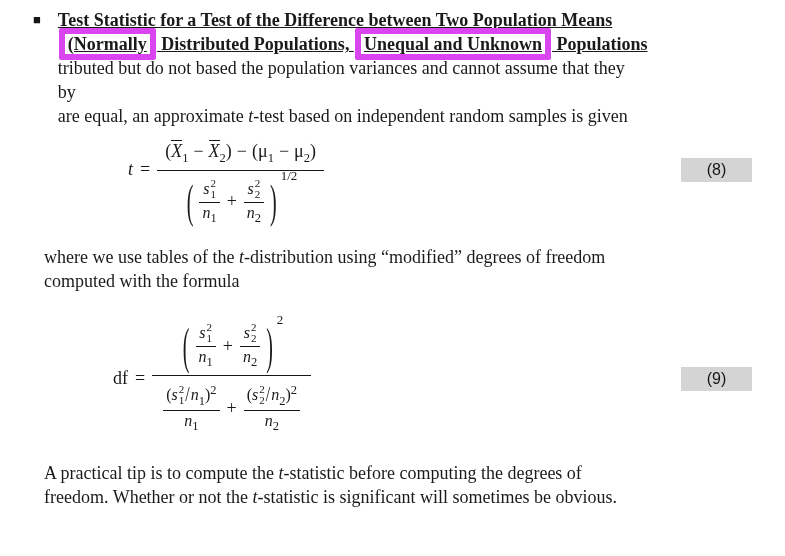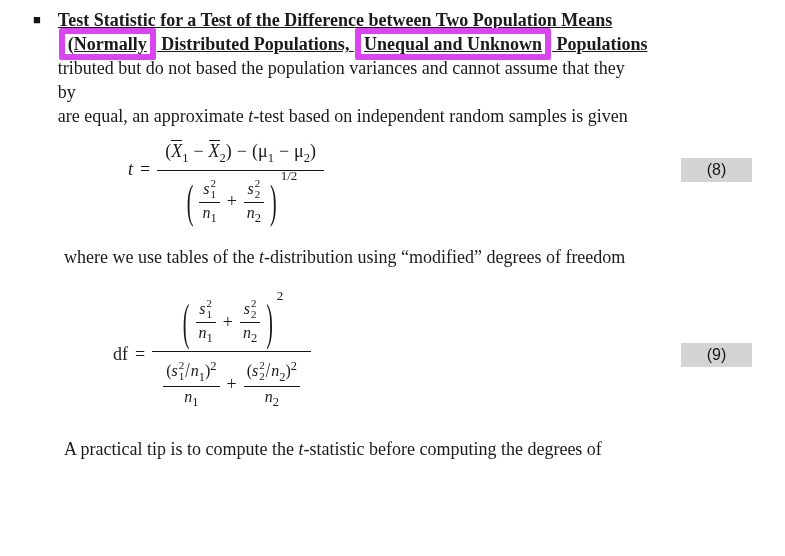--- a/index.html
+++ b/index.html
@@ -15,21 +15,21 @@
   .bullet-glyph{font-size:13px;line-height:24px;flex:none;color:#161616;}
   .p1-text{margin-left:17px;font-size:18px;line-height:24px;}
   .tline{white-space:nowrap;}
   .b{font-weight:bold;text-decoration:underline;}
   .i{font-style:italic;}
   .up{font-style:normal;}
   .redbox{
     border:6px solid #d946ef;border-radius:2px;
     padding:0 3px;margin:12px 1px;
   }
-  .para{margin-left:64px;font-size:18px;line-height:24px;}
+  .para{margin-left:44px;font-size:18px;line-height:24px;}
   .p2{margin-top:16px;}
   .p3{margin-top:24px;}
 
   
   .eqrow{position:relative;display:flex;align-items:flex-start;font-size:18px;}
   .eq8{margin-top:10px;padding-left:128px;}
   .eq9{margin-top:26px;padding-left:113px;}
   .lhs{white-space:nowrap;line-height:24px;}
   .eq8 .lhs{margin-top:19px;}
   .eq9 .lhs{margin-top:47px;}
@@ -106,20 +106,21 @@
               </span></span>
             <span class="sbar"></span>
             <span class="sf-den"><span class="i">n</span><sub>2</sub></span>
           </span><span class="bp">)</span><span class="pexp">1/2</span></span>
     </span>
     <span class="eqnum">(8)</span>
   </div>
 
   <div class="para p2">
     <div class="tline"><span>where we use tables of the </span><span class="i">t</span><span>-distribution using “modified” degrees of freedom</span></div>
+    <div class="tline">computed with the formula</div>
   </div>
 
   <div class="eqrow eq9">
     <span class="lhs"><span class="up">df</span><span class="eqsign">=</span></span>
     <span class="mfrac">
       <span class="m-num"><span class="bp bp9">(</span><span class="sfrac">
             <span class="sf-num"><span class="svar">
                 <span class="i">s</span>
                 <span class="stack">
                   <span>2</span>
@@ -160,15 +161,16 @@
               </span><span class="slash">/</span><span class="i">n</span><sub>2</sub><span class="up">)</span><sup>2</sup></span>
             <span class="sbar"></span>
             <span class="sf-den"><span class="i">n</span><sub>2</sub></span>
           </span></span>
     </span>
     <span class="eqnum">(9)</span>
   </div>
 
   <div class="para p3">
     <div class="tline"><span>A practical tip is to compute the </span><span class="i">t</span><span>-statistic before computing the degrees of</span></div>
+    <div class="tline"><span>freedom. Whether or not the </span><span class="i">t</span><span>-statistic is significant will sometimes be obvious.</span></div>
   </div>
 
 </div>
 
 </body></html>

